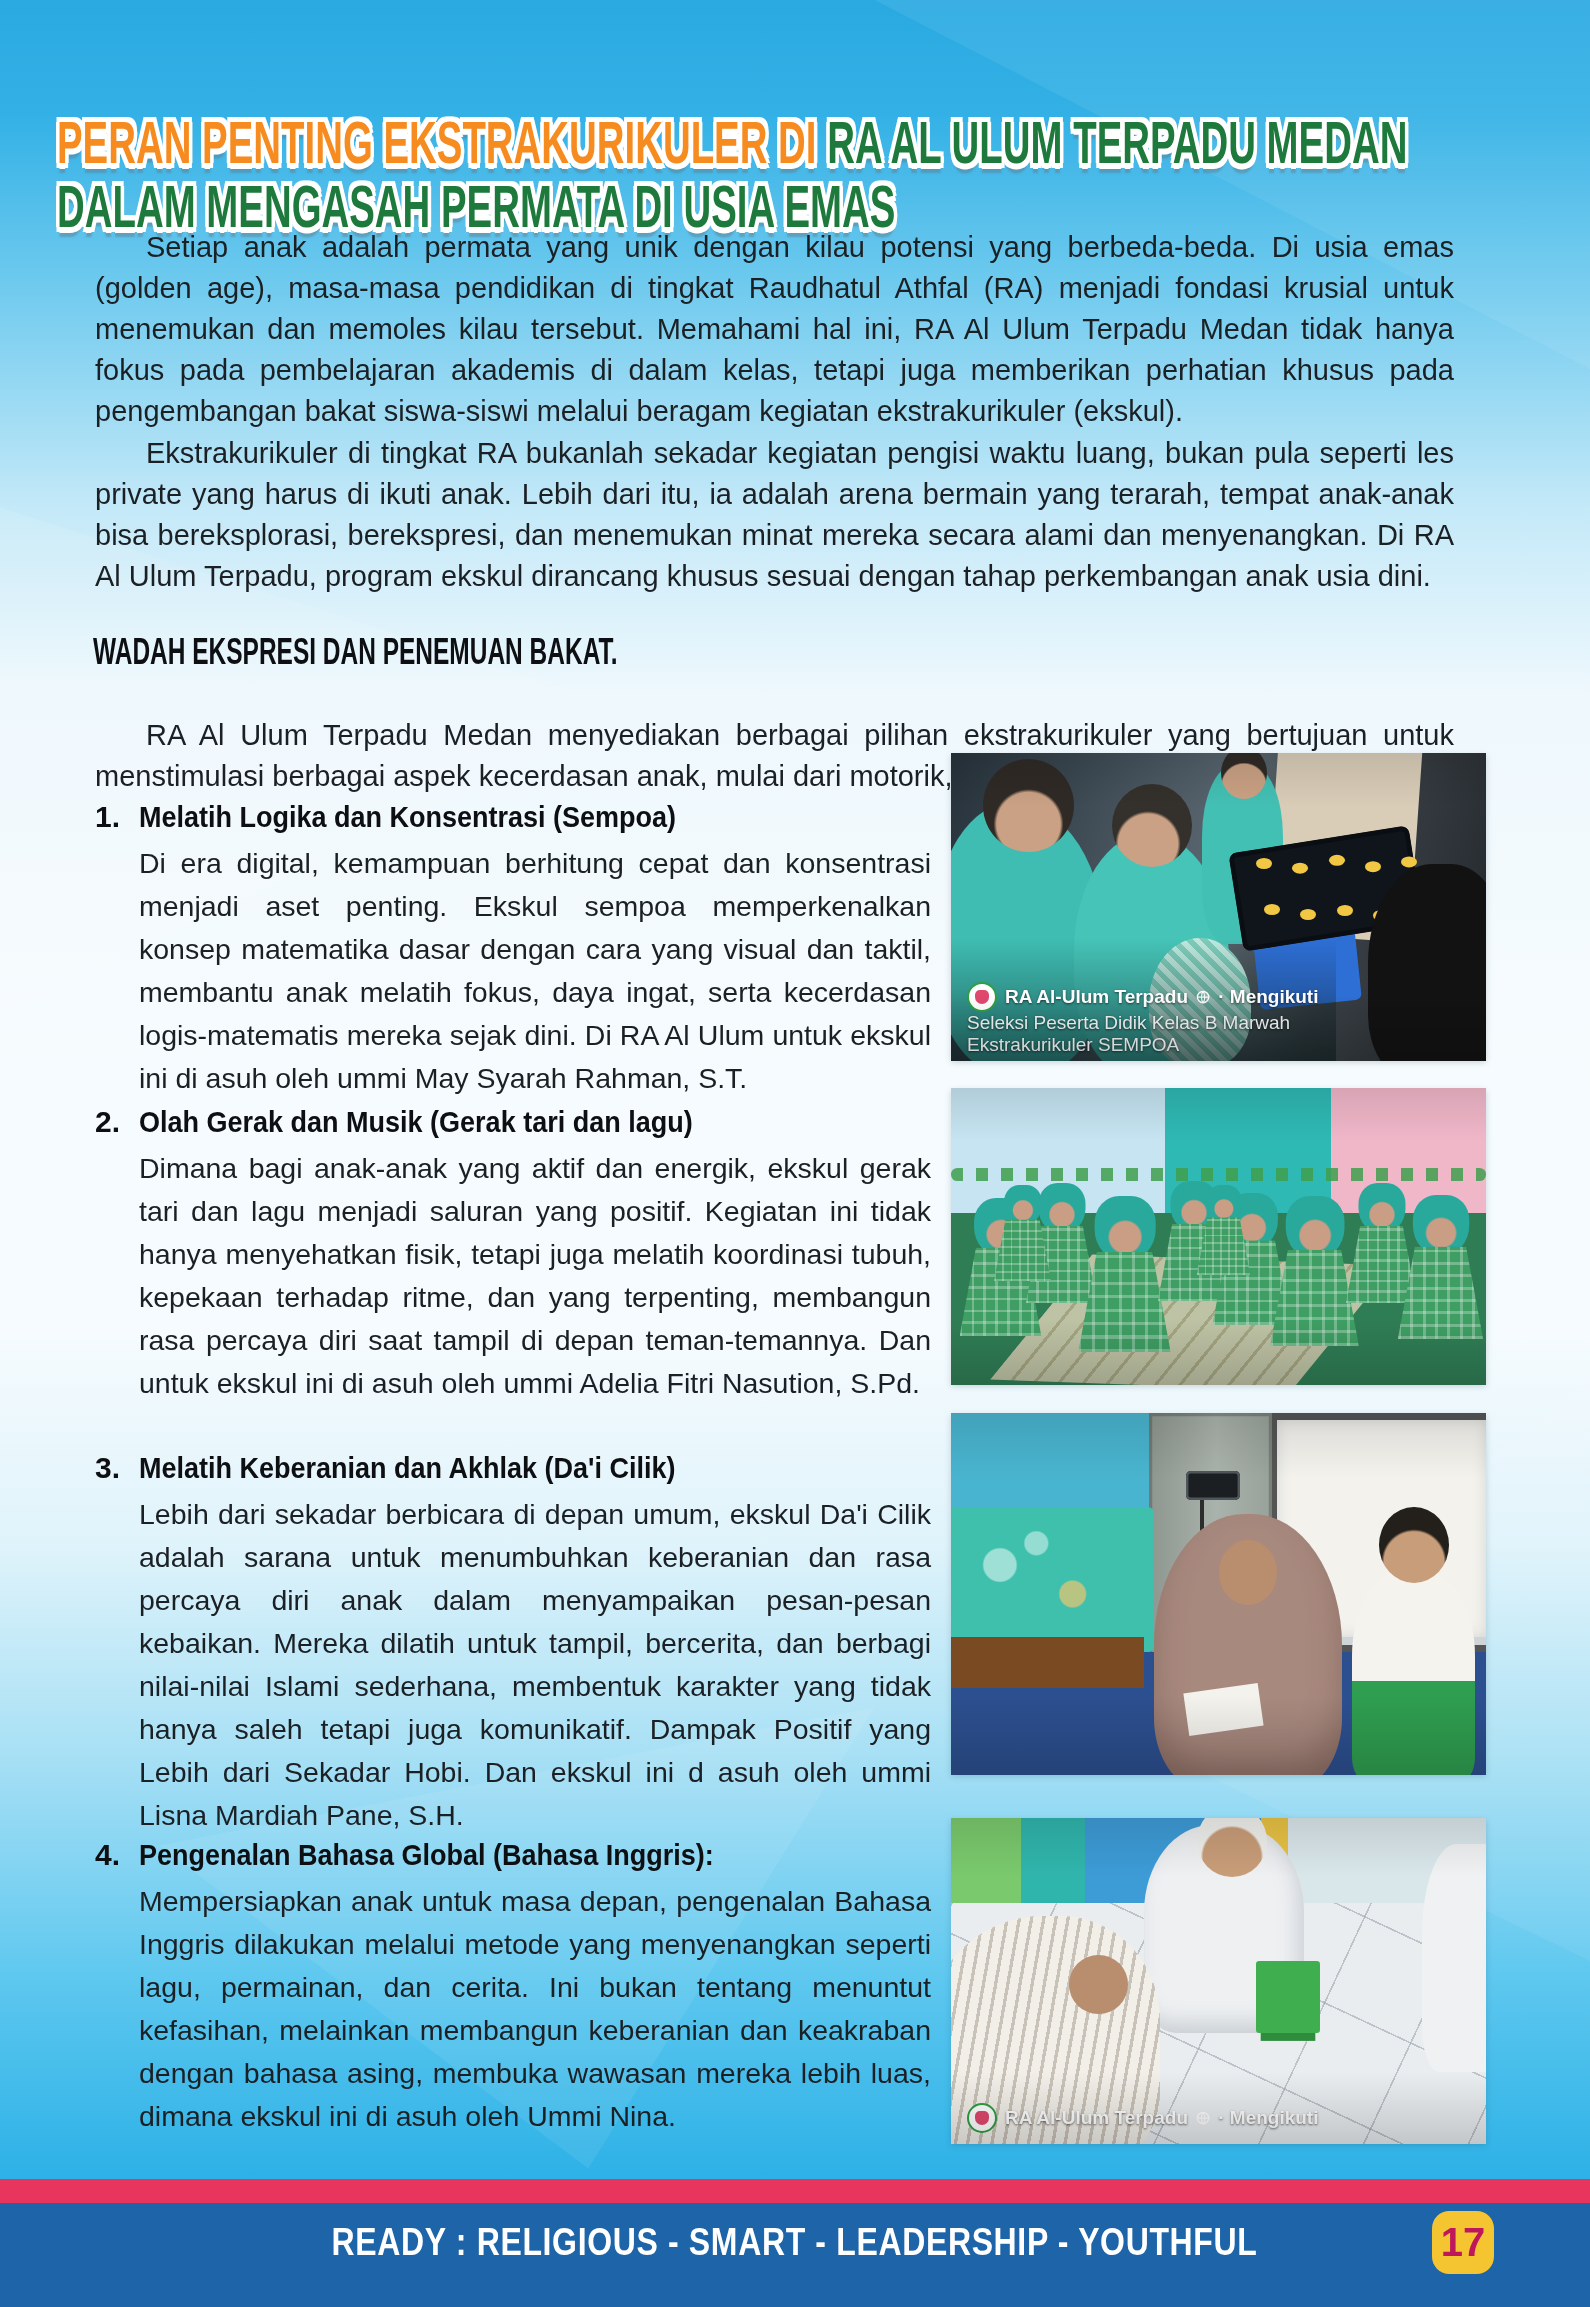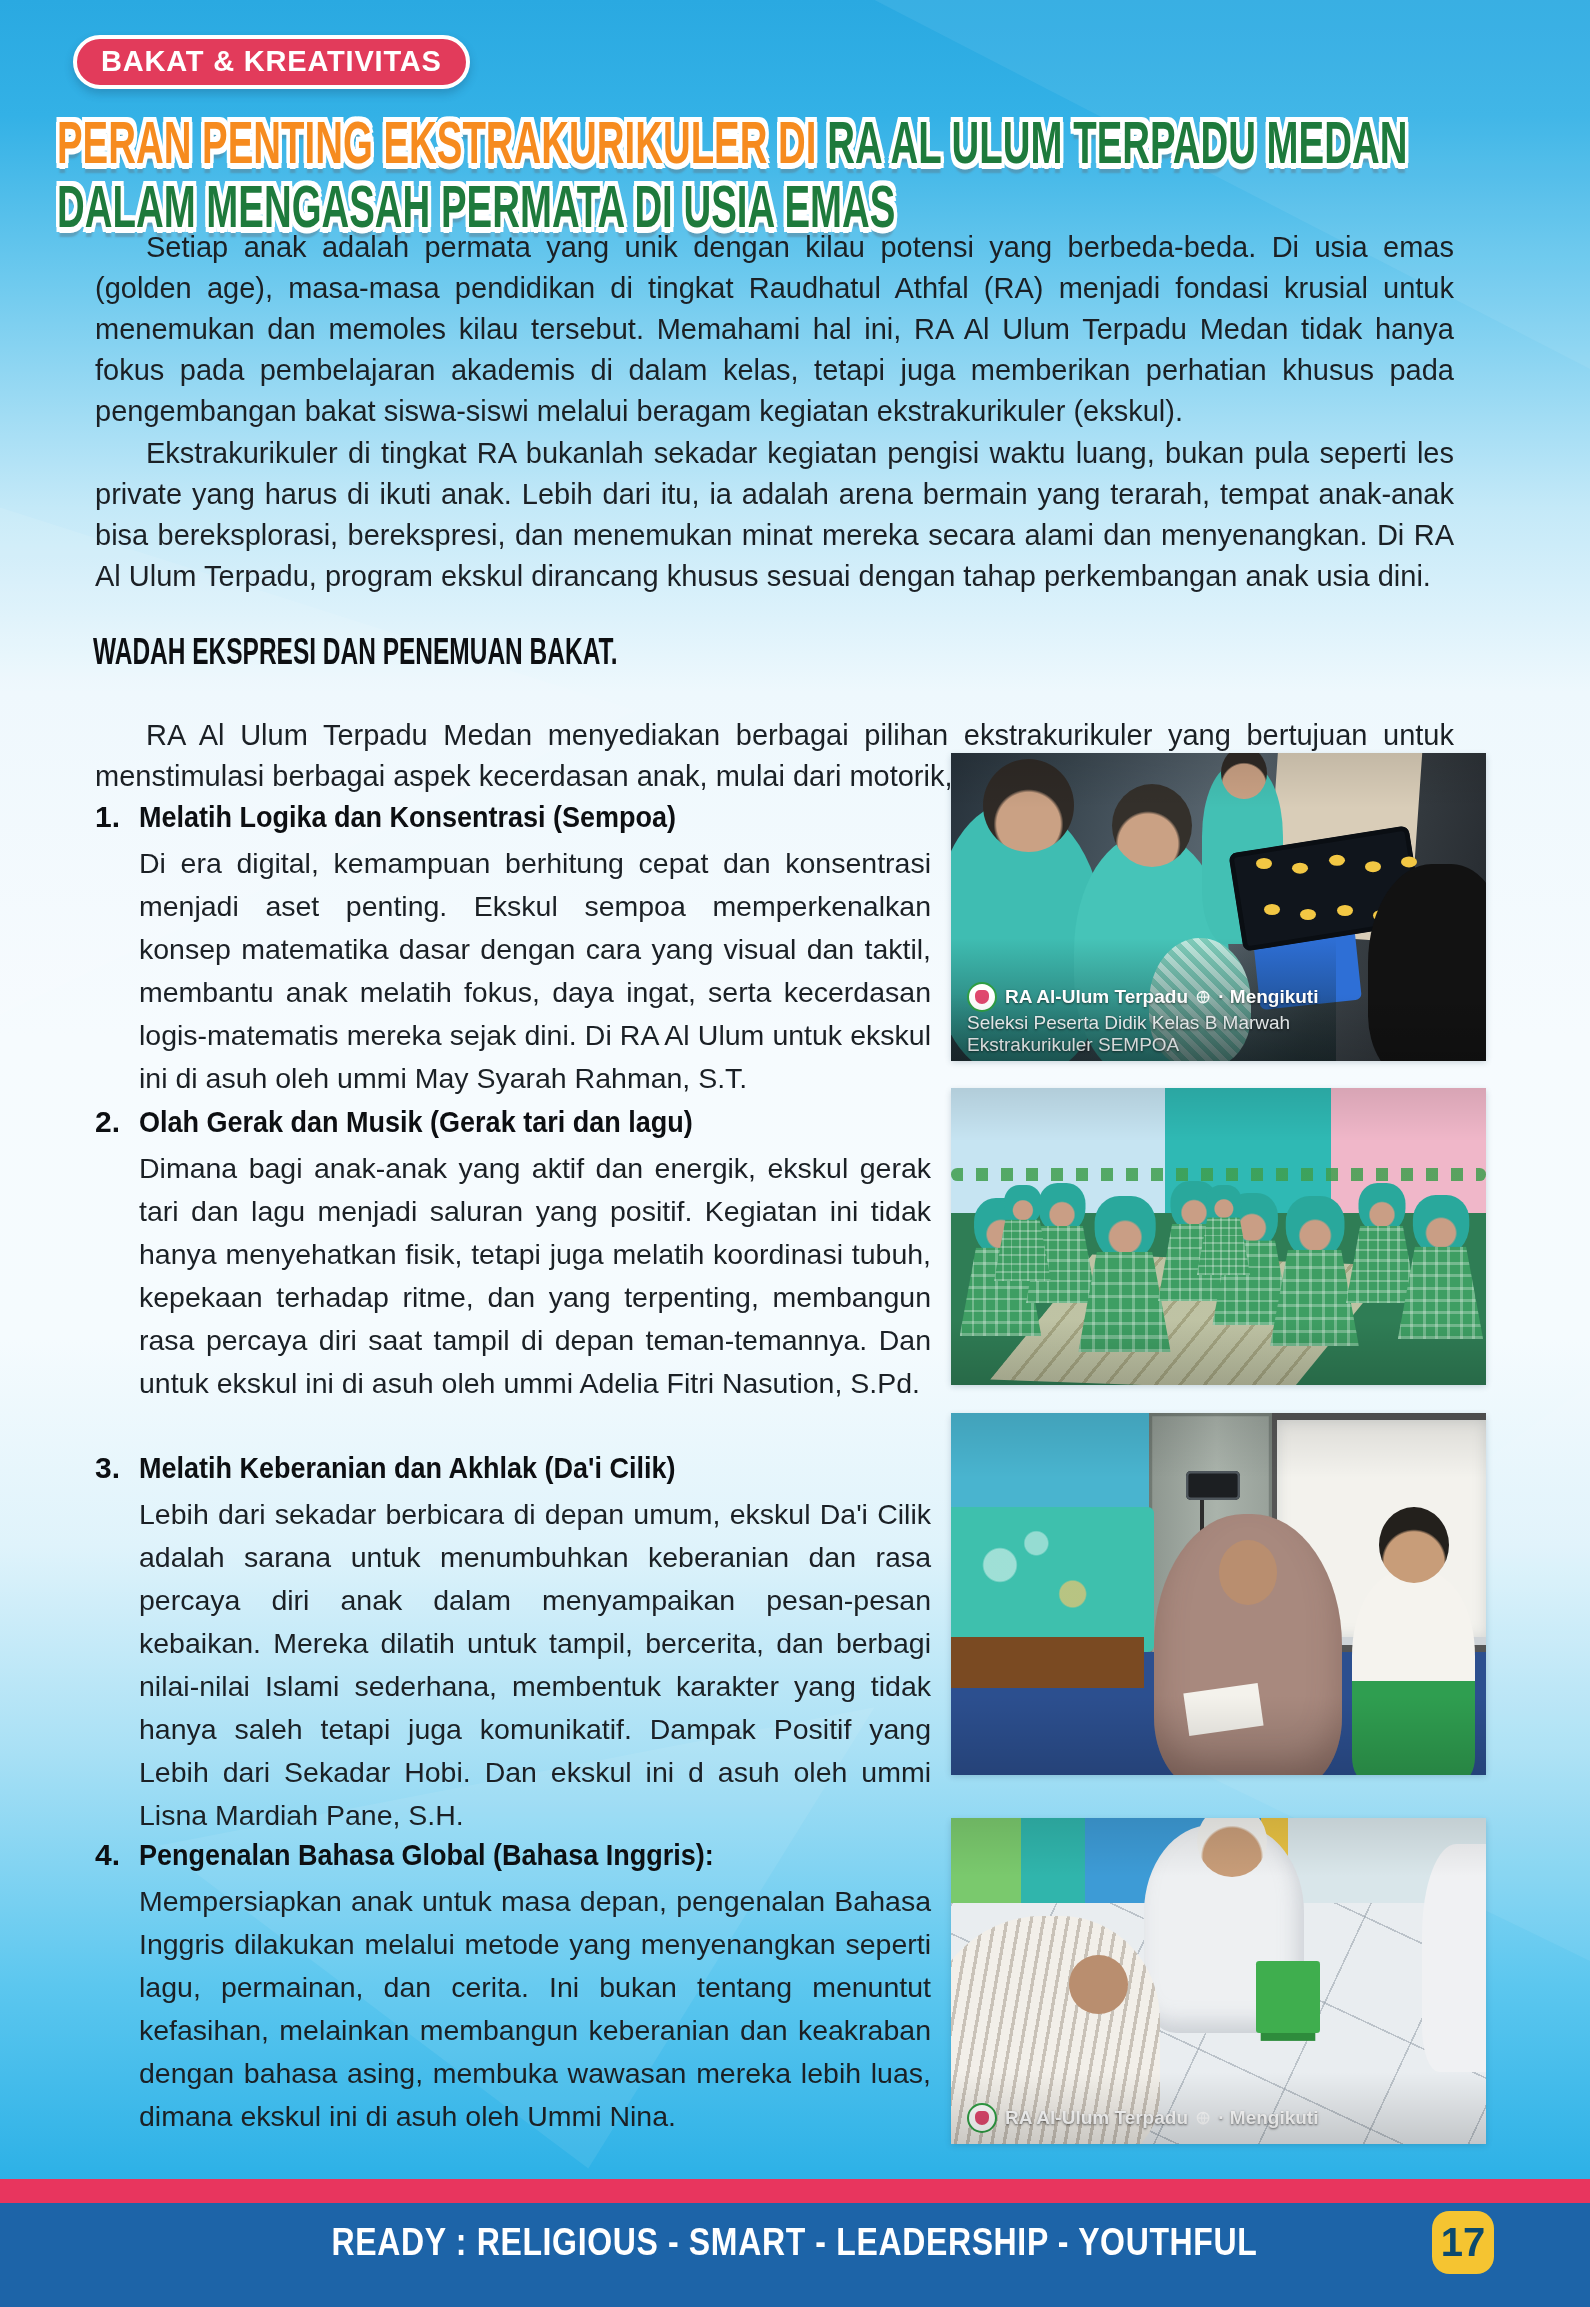--- a/index.html
+++ b/index.html
@@ -146,32 +146,31 @@
   .ph4 .chair-g { left:57%; top:44%; width:12%; height:22%; background:#3fae4e; border-radius:3.2px; box-shadow:0 12.6px 0 -4.7px #2e8c3c; }
 
   
   .footer-stripe { position:absolute; left:0; top:2179px; width:100%; height:24px; background:#e8355e; }
   .footer-bar { position:absolute; left:0; top:2203px; width:100%; height:104px; background:#1d64a8;
       display:flex; justify-content:center; align-items:flex-start; padding-top:17.4px; }
   .motto { color:#fff; font-size:39px; font-weight:bold; letter-spacing:0.8px; white-space:nowrap;
       transform:scaleX(.82); transform-origin:center top; }
   .page-num { position:absolute; left:1432px; top:2211px; width:62px; height:63px; background:#f5c431; border-radius:17.4px;
       display:flex; align-items:center; justify-content:center; }
-  .page-num span { font-size:40px; font-weight:bold; color:#0c4a6e; }
+  .page-num span { font-size:40px; font-weight:bold; color:#be185d; }
 </style>
 </head>
 <body>
 
 <div class="page">
   <div class="tex tex1"></div>
   <div class="tex tex2"></div>
   <div class="tex tex3"></div>
   <div class="tex tex4"></div>
 
-  <div class="badge">BAKAT &amp; KREATIVITAS</div>
   <div class="title">
     <span class="title-line"><span class="t-orange otl">PERAN PENTING EKSTRAKURIKULER DI</span>&nbsp;<span class="t-green otl">RA AL ULUM TERPADU MEDAN</span></span>
     <span class="title-line t-green otl">DALAM MENGASAH PERMATA DI USIA EMAS</span>
   </div>
 
   <p class="para p1">Setiap anak adalah permata yang unik dengan kilau potensi yang berbeda-beda. Di usia emas (golden age), masa-masa pendidikan di tingkat Raudhatul Athfal (RA) menjadi fondasi krusial untuk menemukan dan memoles kilau tersebut. Memahami hal ini, RA Al Ulum Terpadu Medan tidak hanya fokus pada pembelajaran akademis di dalam kelas, tetapi juga memberikan perhatian khusus pada pengembangan bakat siswa-siswi melalui beragam kegiatan ekstrakurikuler (ekskul).</p>
   <p class="para p2">Ekstrakurikuler di tingkat RA bukanlah sekadar kegiatan pengisi waktu luang, bukan pula seperti les private yang harus di ikuti anak. Lebih dari itu, ia adalah arena bermain yang terarah, tempat anak-anak bisa bereksplorasi, berekspresi, dan menemukan minat mereka secara alami dan menyenangkan. Di RA Al Ulum Terpadu, program ekskul dirancang khusus sesuai dengan tahap perkembangan anak usia dini.</p>
 
   <h2 class="section-heading">WADAH EKSPRESI DAN PENEMUAN BAKAT.</h2>
   <p class="para intro">RA Al Ulum Terpadu Medan menyediakan berbagai pilihan ekstrakurikuler yang bertujuan untuk menstimulasi berbagai aspek kecerdasan anak, mulai dari motorik, seni, hingga spiritual, antara lain :</p>

